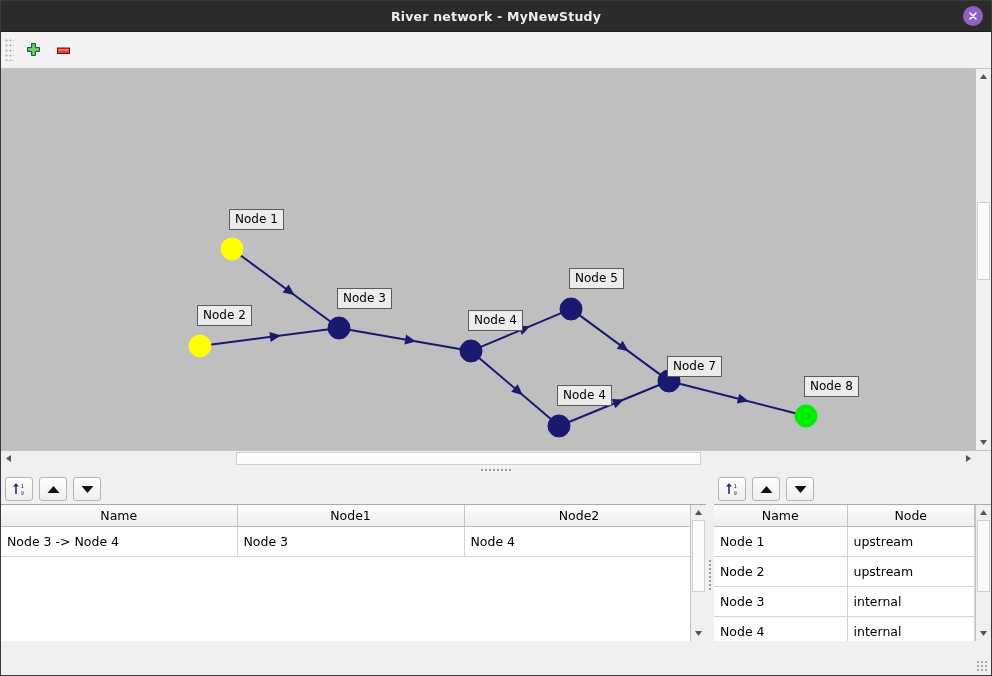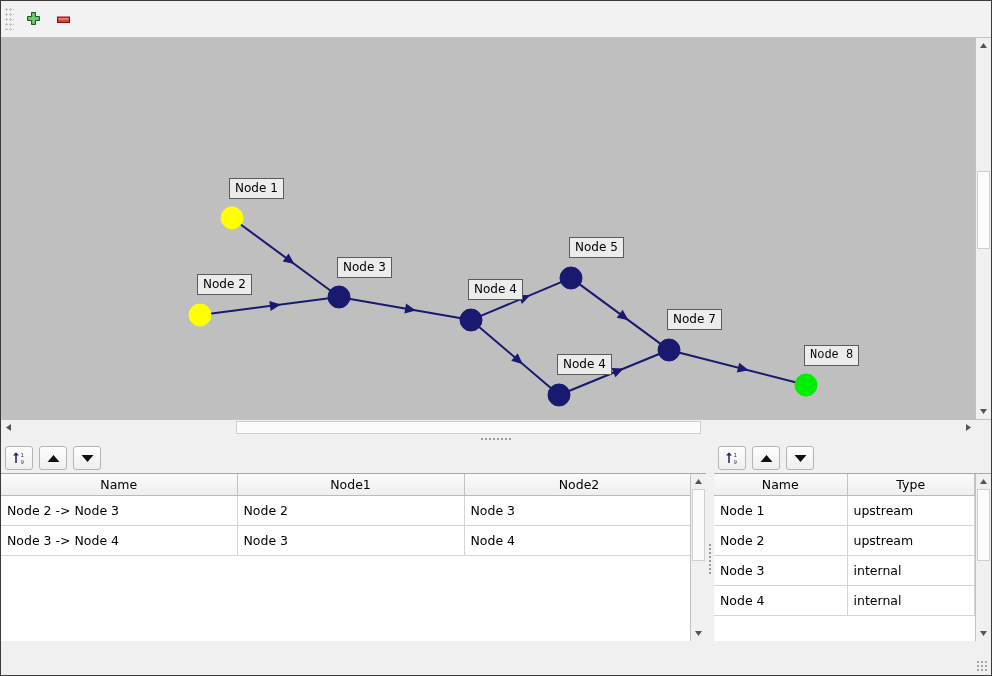--- a/index.html
+++ b/index.html
@@ -277,20 +277,28 @@
     width: 12px; height: 12px;
     background-image: radial-gradient(circle at 1.2px 1.2px, #a8a8a8 1px, transparent 1.2px);
     background-size: 4px 4px;
   }
 </style>
 </head>
 <body>
 
 <div id="app">
 
+  <div class="titlebar">
+    <span class="titlebar-text">River network - MyNewStudy</span>
+    <div class="close-btn">
+      <svg width="12" height="12" viewBox="0 0 12 12">
+        <path d="M3 3 L9 9 M9 3 L3 9" stroke="#ffffff" stroke-width="1.6" stroke-linecap="round" fill="none"></path>
+      </svg>
+    </div>
+  </div>
 
   <div class="toolbar">
     <div class="tb-grip"></div>
     <div class="tb-btn">
       <svg width="17" height="17" viewBox="0 0 17 17">
         <path d="M6.5 1.5 h4 v4 h4 v4 h-4 v4 h-4 v-4 h-4 v-4 h4 z" fill="#4caf50" stroke="#1f5c22" stroke-width="1"></path>
         <path d="M7.5 2.5 h2 v4 h4 v2 h-4 v4 h-2 v-4 h-4 v-2 h4 z" fill="#8bd48e" opacity=".75"></path>
       </svg>
     </div>
     <div class="tb-btn">
@@ -339,22 +347,22 @@
               <circle cx="805" cy="347" r="11" fill="#00ee00" stroke="#00ee00"></circle>
             </g>
         </svg>
         <div id="labels-layer">
             <div class="node-label" style="left: 228px; top: 140px;">Node 1</div>
             <div class="node-label" style="left: 196px; top: 236px;">Node 2</div>
             <div class="node-label" style="left: 336px; top: 219px;">Node 3</div>
             <div class="node-label" style="left: 467px; top: 241px;">Node 4</div>
             <div class="node-label" style="left: 568px; top: 199px;">Node 5</div>
             <div class="node-label" style="left: 556px; top: 316px;">Node 4</div>
-            <div class="node-label" style="left: 666px; top: 271px;">Node 7</div>
-            <div class="node-label" style="left: 803px; top: 307px; font-family: Liberation Mono, monospace;">Node 8</div>
+            <div class="node-label" style="left: 666px; top: 287px;">Node 7</div>
+            <div class="node-label" style="left: 803px; top: 307px;">Node 8</div>
           </div>
       </div>
       <div class="vscroll">
         <div class="sb-arrow">
           <svg width="7" height="5" viewBox="0 0 7 5">
             <path d="M3.5 0 L7 5 L0 5 z" fill="#555"></path>
           </svg>
         </div>
         <div class="sb-track">
           <div class="sb-thumb" style="left:1px; right:1px; top:118px; height:78px;"></div>
@@ -421,25 +429,20 @@
             </colgroup>
             <thead>
               <tr>
                 <th>Name</th>
                 <th>Node1</th>
                 <th>Node2</th>
               </tr>
             </thead>
             <tbody id="reaches-body">
                 <tr>
-                  <td>Node 2 -&gt; Node 3</td>
-                  <td>Node 2</td>
-                  <td>Node 3</td>
-                </tr>
-                <tr>
                   <td>Node 3 -&gt; Node 4</td>
                   <td>Node 3</td>
                   <td>Node 4</td>
                 </tr>
               </tbody>
           </table>
         </div>
         <div class="vscroll">
           <div class="sb-arrow">
             <svg width="7" height="5" viewBox="0 0 7 5">
@@ -487,21 +490,21 @@
       <div class="table-outer">
         <div class="table-scrollport">
           <table class="grid">
             <colgroup>
                 <col style="width:133px">
                 <col>
               </colgroup>
             <thead>
               <tr>
                 <th>Name</th>
-                <th>Type</th>
+                <th>Node</th>
               </tr>
             </thead>
             <tbody id="nodes-body">
                 <tr>
                   <td>Node 1</td>
                   <td>upstream</td>
                 </tr>
                 <tr>
                   <td>Node 2</td>
                   <td>upstream</td>

